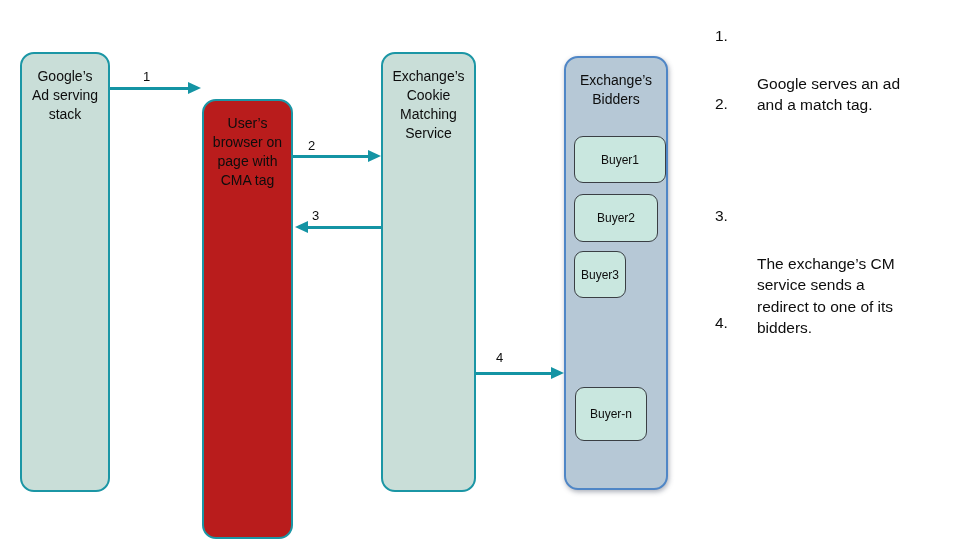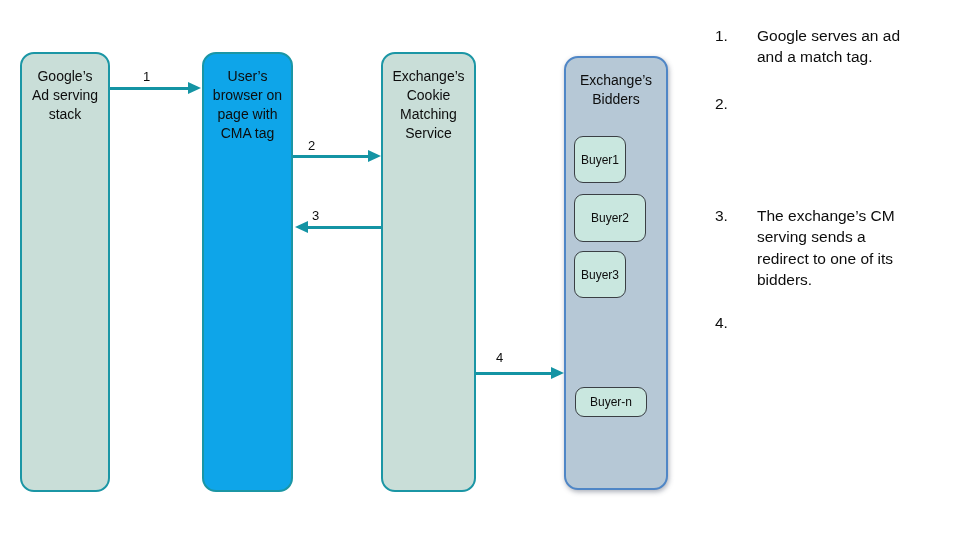--- a/index.html
+++ b/index.html
@@ -4,21 +4,21 @@
 <style>
   html,body { margin:0; padding:0; background:#ffffff; }
   .stage {
     position:relative; width:960px; height:540px; background:#ffffff;
     font-family:"Liberation Sans", sans-serif; overflow:hidden; color:#0d0d0d;
   }
   .node {
     position:absolute; border-radius:14px; box-sizing:border-box; text-align:center;
   }
   .node-green { background:#c9ded8; border:2px solid #1b96a5; }
-  .node-blue  { background:#0ea5e9; border:2px solid #1b96a5; }
+  .node-blue  { background:#b91c1c; border:2px solid #1b96a5;margin-top:47px; }
   .node-bidders {
     background:#b6c8d6; border:2px solid #4f86c6;
     box-shadow:1px 2px 5px rgba(70,80,100,0.45);
   }
   .node-title {
     white-space:pre-line; font-size:14px; line-height:19px; padding-top:13px;
   }
   .buyer {
     position:absolute; background:#c9e7df; border:1.3px solid #3a3f44;
     border-radius:9px; box-sizing:border-box;
@@ -35,21 +35,21 @@
     position:absolute; width:0; height:0;
     border-top:6px solid transparent; border-bottom:6px solid transparent;
     border-right:13px solid #1494a4;
   }
   .arrow-label { position:absolute; font-size:13px; }
   .note {
     position:absolute; left:715px; width:235px; display:flex;
     font-size:15.5px; line-height:21.3px;
   }
   .note-num { flex:0 0 42px; width:42px; }
-  .note-txt { white-space:pre-line; }
+  .note-txt { white-space:pre-line;margin-top:48px; }
 </style>
 </head>
 <body>
 
 <div class="stage">
 
   <div class="node node-green" style="left:20px; top:52px; width:90px; height:440px;">
     <div class="node-title">Google’s
 Ad serving
 stack</div>
@@ -67,30 +67,30 @@
 Cookie
 Matching
 Service</div>
   </div>
 
   <div class="node node-bidders" style="left:564px; top:56px; width:104px; height:434px;">
     <div class="node-title">Exchange’s
 Bidders</div>
   </div>
 
-  <div class="buyer" style="left:574px; top:136px; width:52px; height:47px;">
+  <div class="buyer" style="left:574px; top:136px; width:92px; height:47px;">
     <span>Buyer1</span>
   </div>
-  <div class="buyer" style="left:574px; top:194px; width:72px; height:48px;">
+  <div class="buyer" style="left:574px; top:194px; width:84px; height:48px;">
     <span>Buyer2</span>
   </div>
   <div class="buyer" style="left:574px; top:251px; width:52px; height:47px;">
     <span>Buyer3</span>
   </div>
-  <div class="buyer" style="left:575px; top:387px; width:72px; height:30px;">
+  <div class="buyer" style="left:575px; top:387px; width:72px; height:54px;">
     <span>Buyer-n</span>
   </div>
 
   <div class="arrow-line" style="left:110px; top:86.5px; width:79px;"></div>
   <div class="head-right" style="left:188px; top:82px;"></div>
   <div class="arrow-label" style="left:143px; top:69px;">1</div>
 
   <div class="arrow-line" style="left:293px; top:154.5px; width:76px;"></div>
   <div class="head-right" style="left:368px; top:150px;"></div>
   <div class="arrow-label" style="left:308px; top:138px;">2</div>
@@ -107,21 +107,21 @@
     <div class="note-num">1.</div>
     <div class="note-txt">Google serves an ad
 and a match tag.</div>
   </div>
   <div class="note" style="top:93px;">
     <div class="note-num">2.</div>
   </div>
   <div class="note" style="top:205px;">
     <div class="note-num">3.</div>
     <div class="note-txt">The exchange’s CM
-serving sends a
+service sends a
 redirect to one of its
 bidders.</div>
   </div>
   <div class="note" style="top:312px;">
     <div class="note-num">4.</div>
   </div>
 
 </div>
 
 </body></html>

